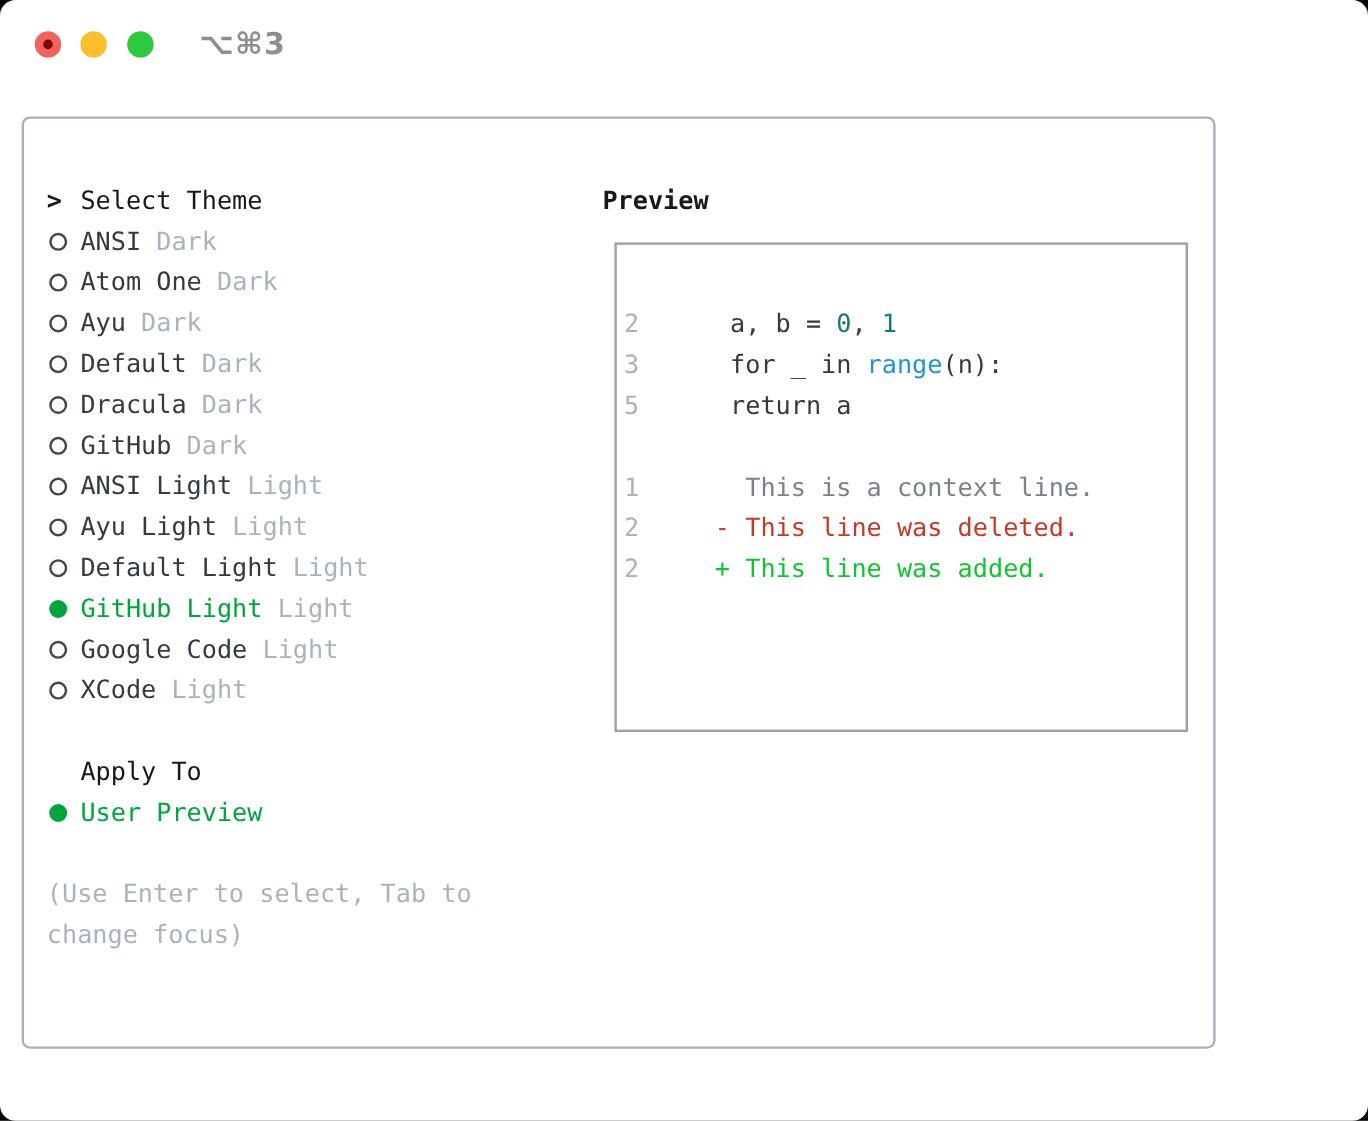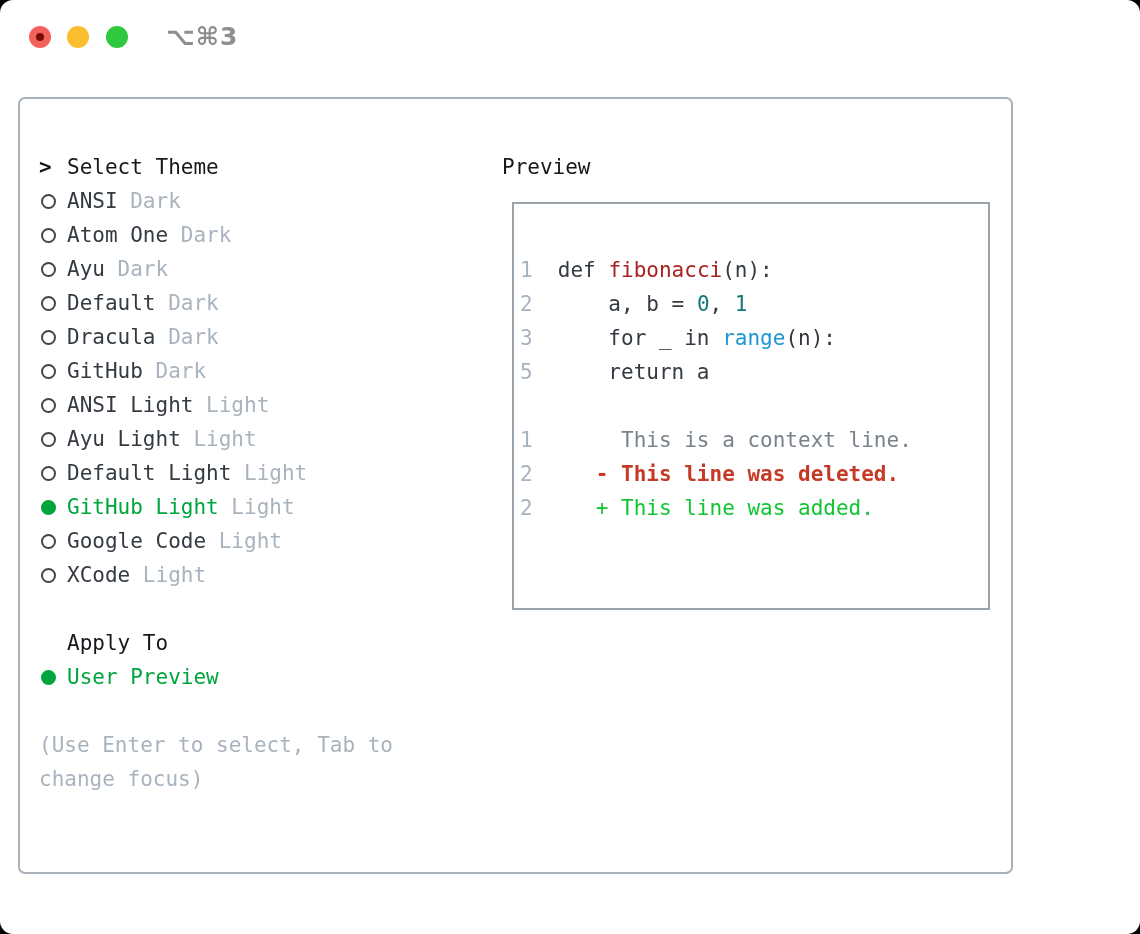--- a/index.html
+++ b/index.html
@@ -53,37 +53,37 @@
   }
   .left-col .hdr{font-weight:normal;color:var(--header_black);}
   .name{color:var(--fg);text-align:center;}
   .name.sel{color:var(--selection_green);}
   .variant{color:var(--muted);}
   .apply-hdr{color:var(--header_black);font-weight:500;}
   .hint{color:var(--muted);}
   
   .preview-head{
     position:absolute;left:482px;top:51px;height:34px;line-height:34px;
-    font-size:21px;font-weight:normal;color:var(--header_black);
+    font-size:21px;font-weight:bold;color:var(--header_black);
   }
   .code-box{
     position:absolute;left:492px;top:103px;width:478px;height:408px;
     border:2px solid var(--codebox_border);box-sizing:border-box;
     padding:49px 0 0 6px;overflow:hidden;
   }
   .code-line{
     height:34px;line-height:34px;font-size:21px;white-space:pre;
   }
   .ln{display:inline-block;width:37.8px;color:var(--muted);}
   .c-fg{color:var(--fg);}
   .c-func_red{color:var(--func_red);}
   .c-number{color:var(--number);}
   .c-call_blue{color:var(--call_blue);}
   .c-context{color:var(--context);text-align:center;}
-  .c-deleted{color:var(--deleted);font-weight:bold;}
+  .c-deleted{color:var(--deleted);}
   .c-added{color:var(--added);}
 </style>
 </head>
 <body>
 
 <div class="window">
 
   <div class="titlebar">
     <div class="light light-close"></div>
     <div class="light light-min"></div>
@@ -113,21 +113,20 @@
         <div class="row "><span class="marker"><span class="radio sel"></span></span><span class="name sel">User Preview</span></div>
         <div class="row "></div>
         <div class="row hint">(Use Enter to select, Tab to</div>
         <div class="row hint">change focus)</div>
       </div>
 
     <div class="preview-head">Preview</div>
 
     <div class="code-box" id="code-box">
 
-    <div class="code-line"><span class="ln">1</span><span class="c-fg">def </span><span class="c-func_red">fibonacci</span><span class="c-fg">(n):</span></div>
         <div class="code-line"><span class="ln">2</span><span class="c-fg">    a, b = </span><span class="c-number">0</span><span class="c-fg">, </span><span class="c-number">1</span></div>
         <div class="code-line"><span class="ln">3</span><span class="c-fg">    for _ in </span><span class="c-call_blue">range</span><span class="c-fg">(n):</span></div>
         <div class="code-line"><span class="ln">5</span><span class="c-fg">    return a</span></div>
         <div class="code-line"><span class="ln"></span></div>
         <div class="code-line"><span class="ln">1</span><span class="c-context">     This is a context line.</span></div>
         <div class="code-line"><span class="ln">2</span><span class="c-deleted">   - This line was deleted.</span></div>
         <div class="code-line"><span class="ln">2</span><span class="c-added">   + This line was added.</span></div>
       </div>
 
   </div>

